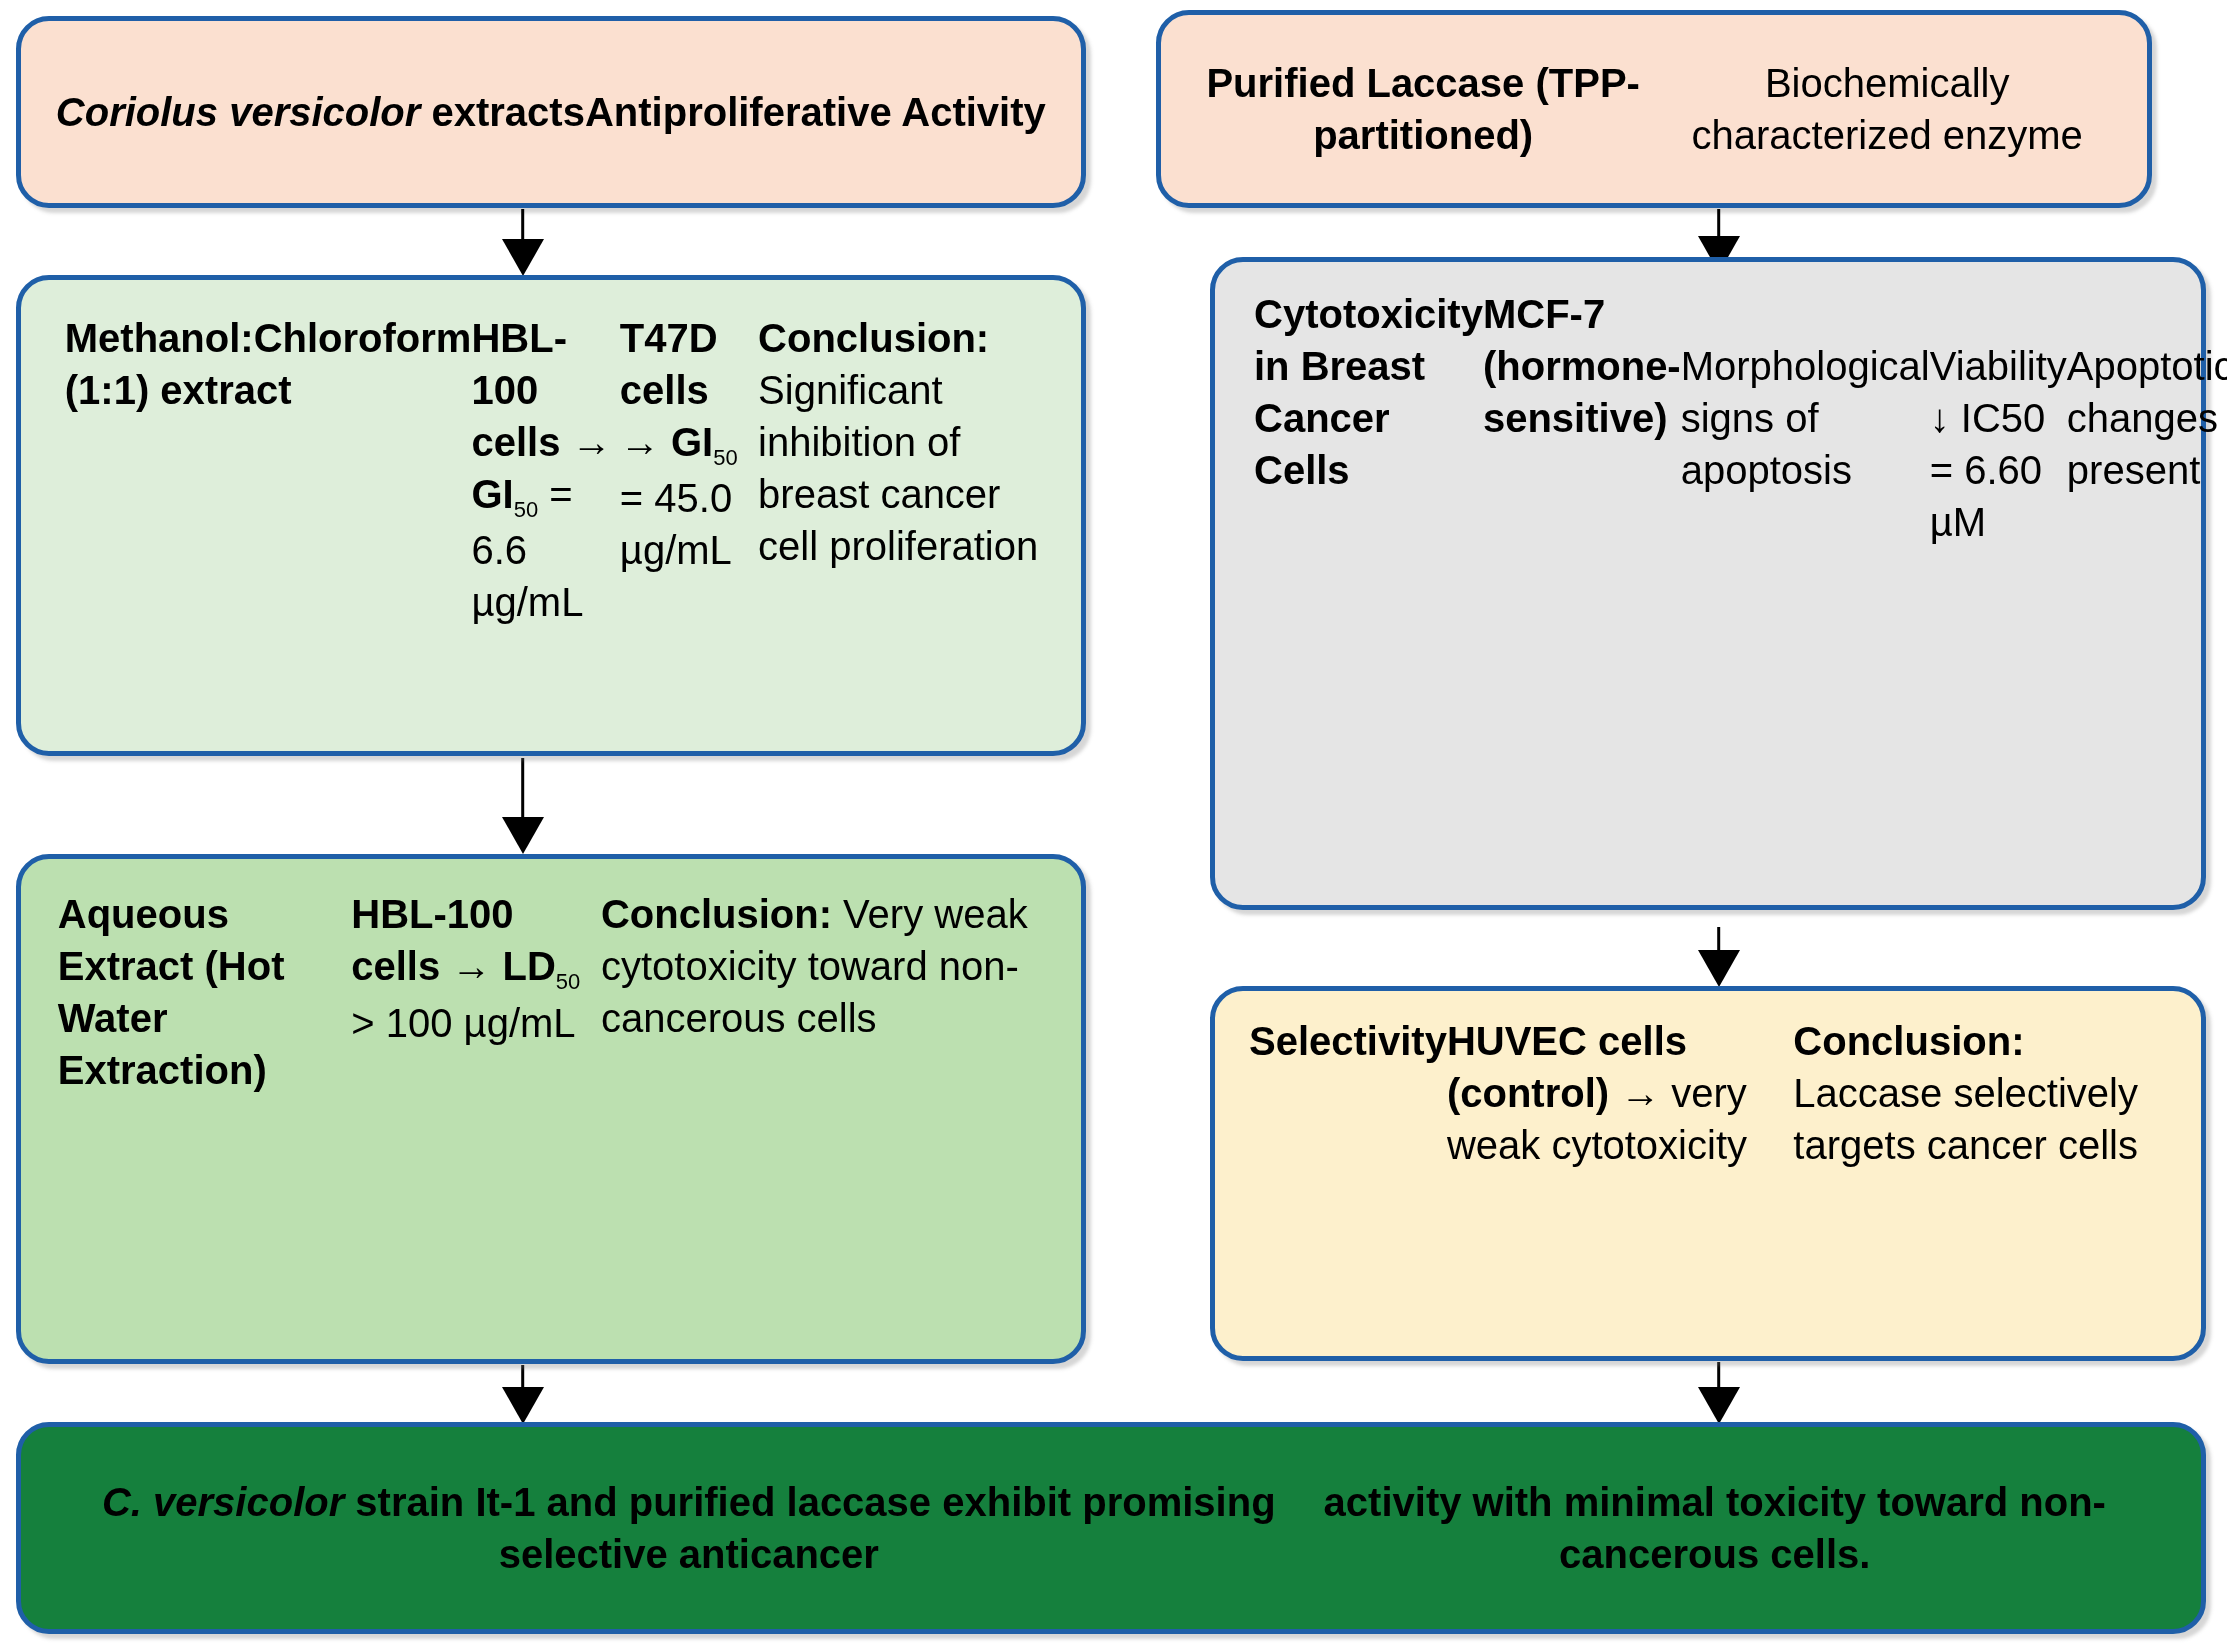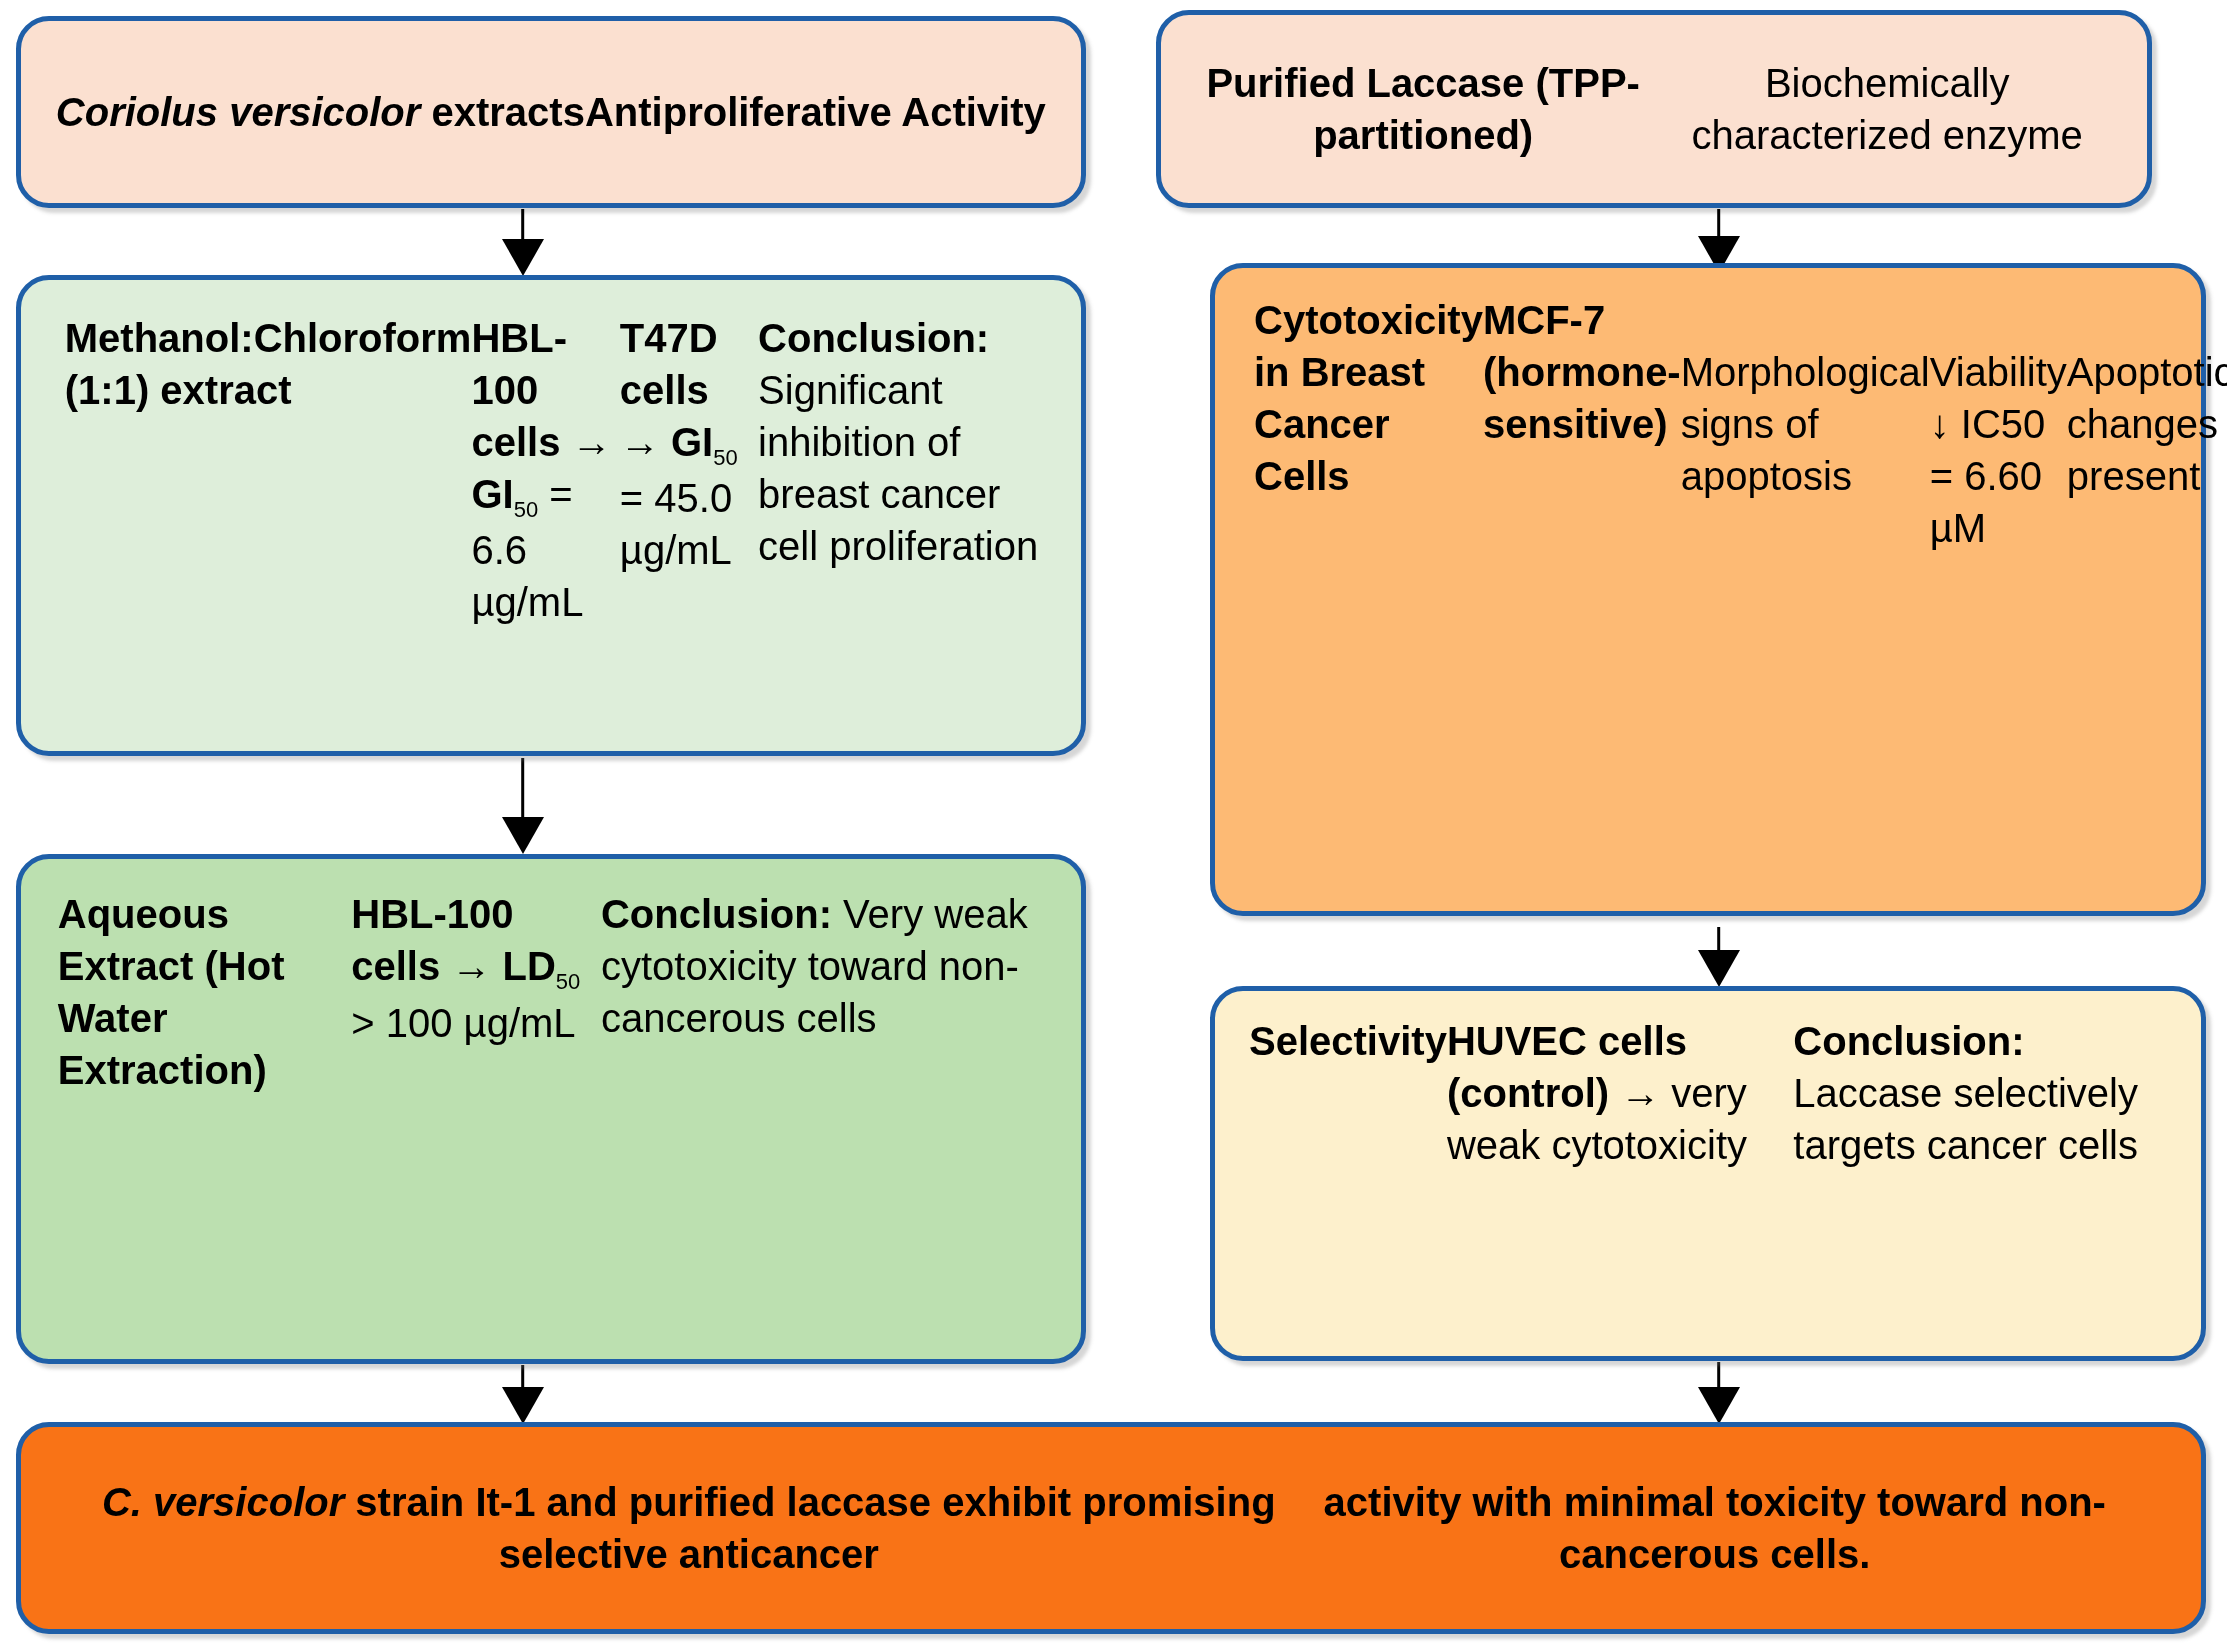--- a/index.html
+++ b/index.html
@@ -69,34 +69,34 @@
   }
   #box-methanol .box-inner { padding: 31.5px 37px 31.5px 44px; justify-content: flex-start; }
 
   #box-aqueous {
     left: 15.8px; top: 854px; width: 1070px; height: 510px;
     background: #BCE0B0;
   }
   #box-aqueous .box-inner { padding: 29px 37px 29px 37px; justify-content: flex-start; }
 
   #box-cytotoxicity {
-    left: 1210px; top: 263px; width: 996px; height: 653px;
-    background: #fdba74;
+    left: 1210px; top: 257px; width: 996px; height: 653px;
+    background: #e5e5e5;
   }
   #box-cytotoxicity .box-inner { padding: 26px 31.5px 26px 39px; justify-content: flex-start; }
 
   #box-selectivity {
     left: 1210px; top: 986px; width: 996px; height: 375px;
     background: #FDF0CC;
   }
   #box-selectivity .box-inner { padding: 24px 29px 24px 34px; justify-content: flex-start; }
 
   #box-final {
     left: 15.8px; top: 1422px; width: 2190px; height: 212px;
-    background: #f97316;
+    background: #15803d;
   }
   #box-final .box-inner { padding: 0 64px; align-items: center; justify-content: center; }
 
   
   .arrow {
     position: absolute;
   }
   .arrow .shaft {
     position: absolute;
     left: 50%;

